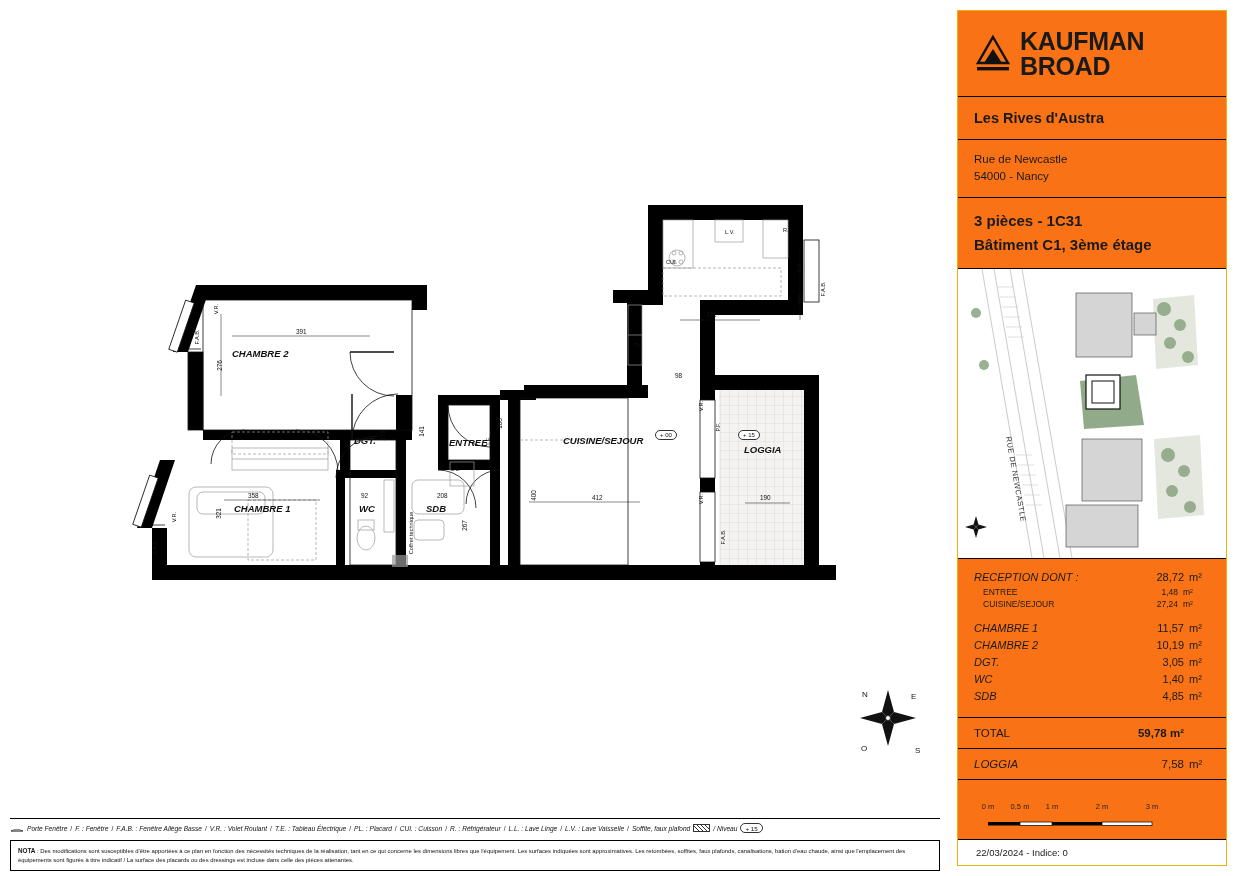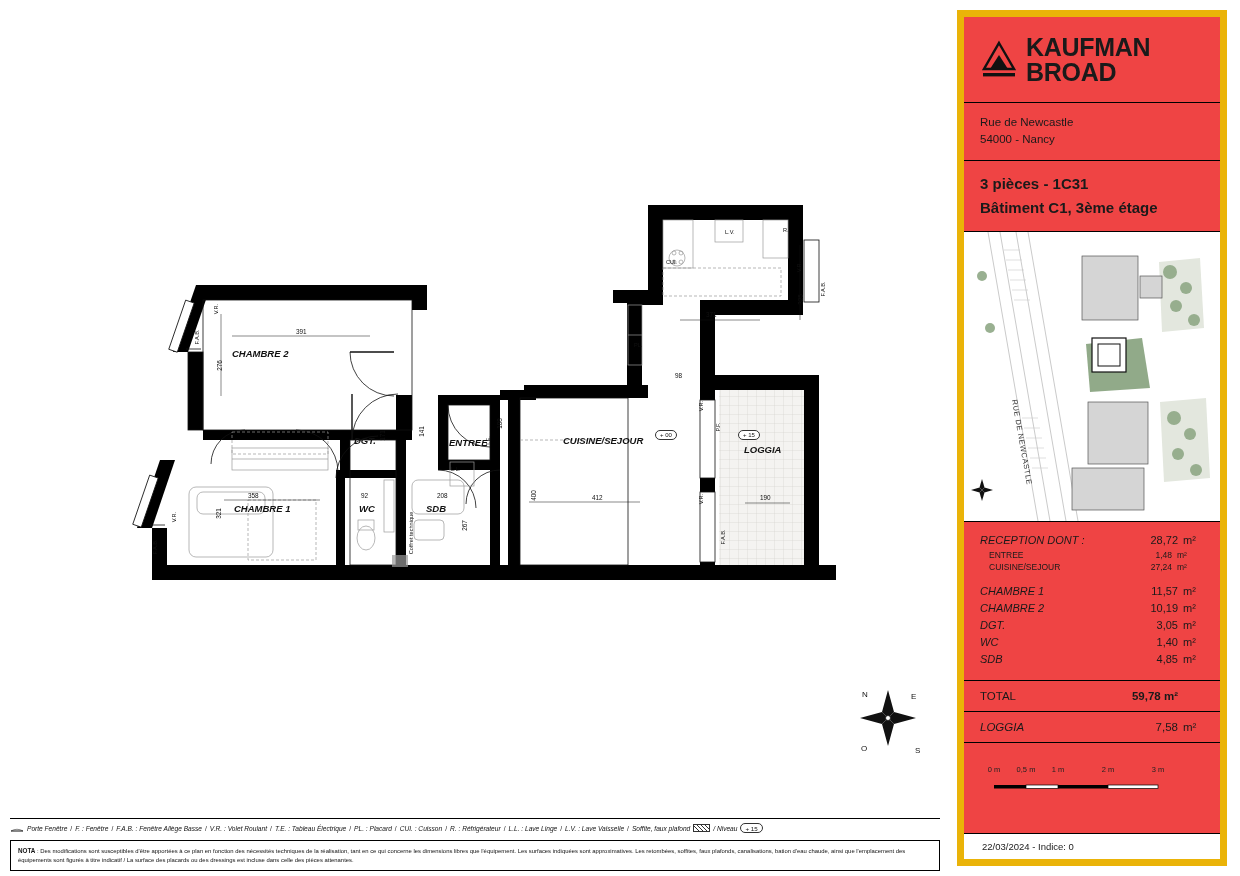--- a/index.html
+++ b/index.html
@@ -15,22 +15,22 @@
     position: relative;
     width: 1240px; height: 876px;
     background: #fff;
   }
 
   
   .panel {
     position: absolute;
     left: 957px; top: 10px;
     width: 270px; height: 856px;
-    border: 7px solid #eab308;
-    background: #ef4444;
+    border: 1px solid #eab308;
+    background: #f97316;
   }
   .panel-sec {
     border-bottom: 1px solid #000;
     padding: 10px 16px;
   }
   .logo-sec {
     display: flex; align-items: center; gap: 10px;
     padding: 14px 16px 14px 18px;
     height: 86px;
   }
@@ -440,20 +440,21 @@
         <polygon points="17,3 32,29 2,29" fill="none" stroke="#111" stroke-width="2.4"></polygon>
         <polygon points="17,15 26,29 8,29" fill="#111"></polygon>
         <rect x="1" y="33" width="32" height="3.4" fill="#111"></rect>
       </svg>
       <div class="logo-text">
         <div>KAUFMAN</div>
         <div>BROAD</div>
       </div>
     </div>
 
+    <div class="panel-sec proj-name">Les Rives d'Austra</div>
 
     <div class="panel-sec addr">
       <div>Rue de Newcastle</div>
       <div>54000 - Nancy</div>
     </div>
 
     <div class="panel-sec lot">
       <div>
         <span>3 pièces</span>
         <span>-</span>

